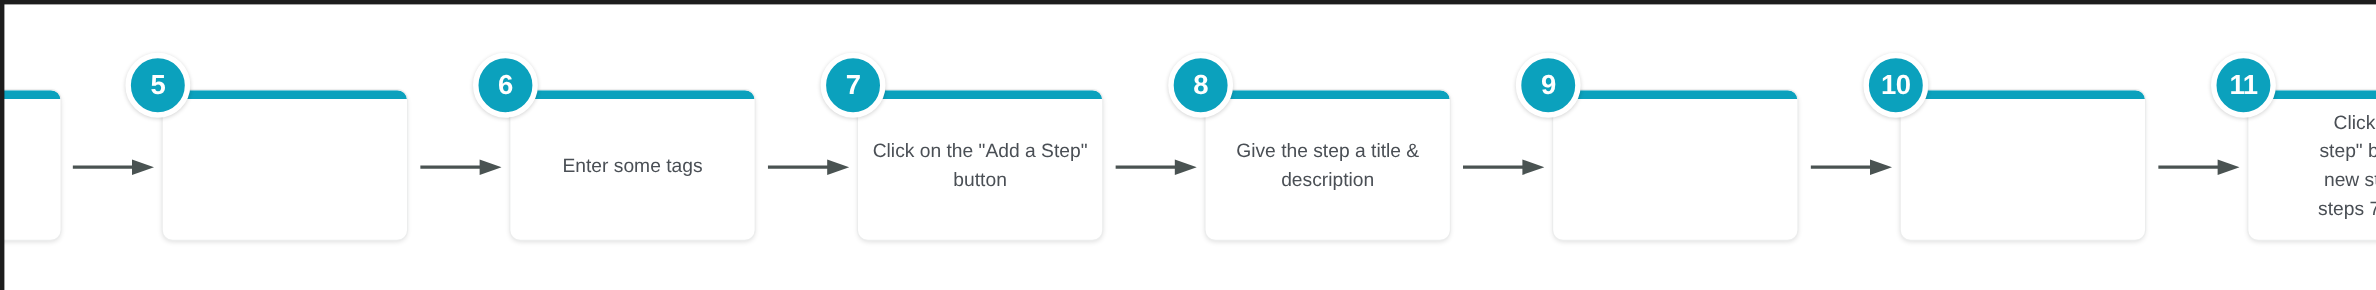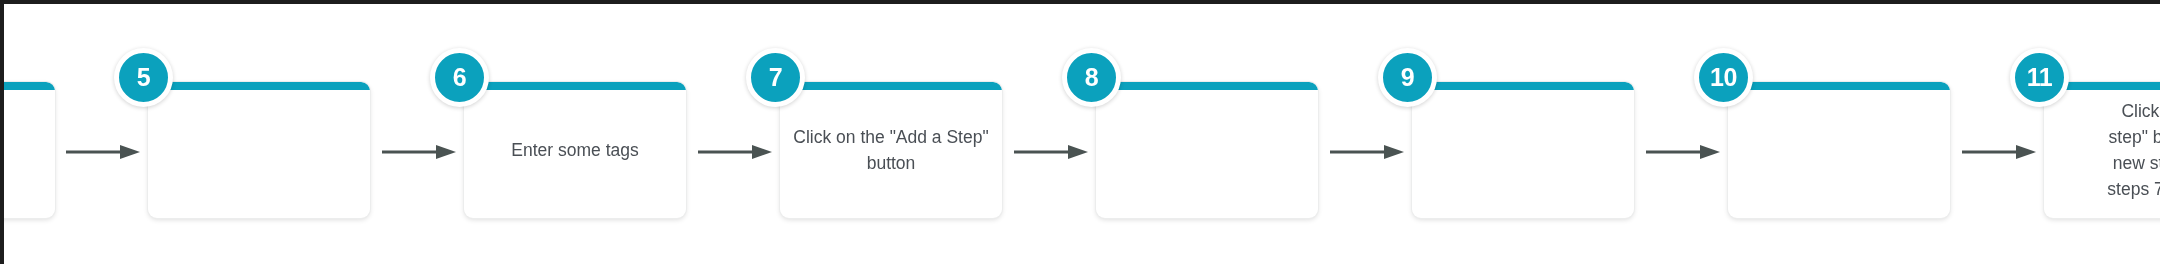--- a/index.html
+++ b/index.html
@@ -189,20 +189,21 @@
   <div class="arrow" style="left:1014px;">
     <svg width="74" height="18" viewBox="0 0 74 18" xmlns="http://www.w3.org/2000/svg">
       <line x1="0" y1="9" x2="56" y2="9" stroke="#4a5352" stroke-width="3"></line>
       <polygon points="54,2 74,9 54,16" fill="#4a5352"></polygon>
     </svg>
   </div>
 
   <div class="step" style="left:1096px;">
     <div class="step-card">
       <div class="step-topbar"></div>
+      <p class="step-text">Give the step a title &amp; description</p>
     </div>
     <div class="step-badge">8</div>
   </div>
 
   <div class="arrow" style="left:1330px;">
     <svg width="74" height="18" viewBox="0 0 74 18" xmlns="http://www.w3.org/2000/svg">
       <line x1="0" y1="9" x2="56" y2="9" stroke="#4a5352" stroke-width="3"></line>
       <polygon points="54,2 74,9 54,16" fill="#4a5352"></polygon>
     </svg>
   </div>

